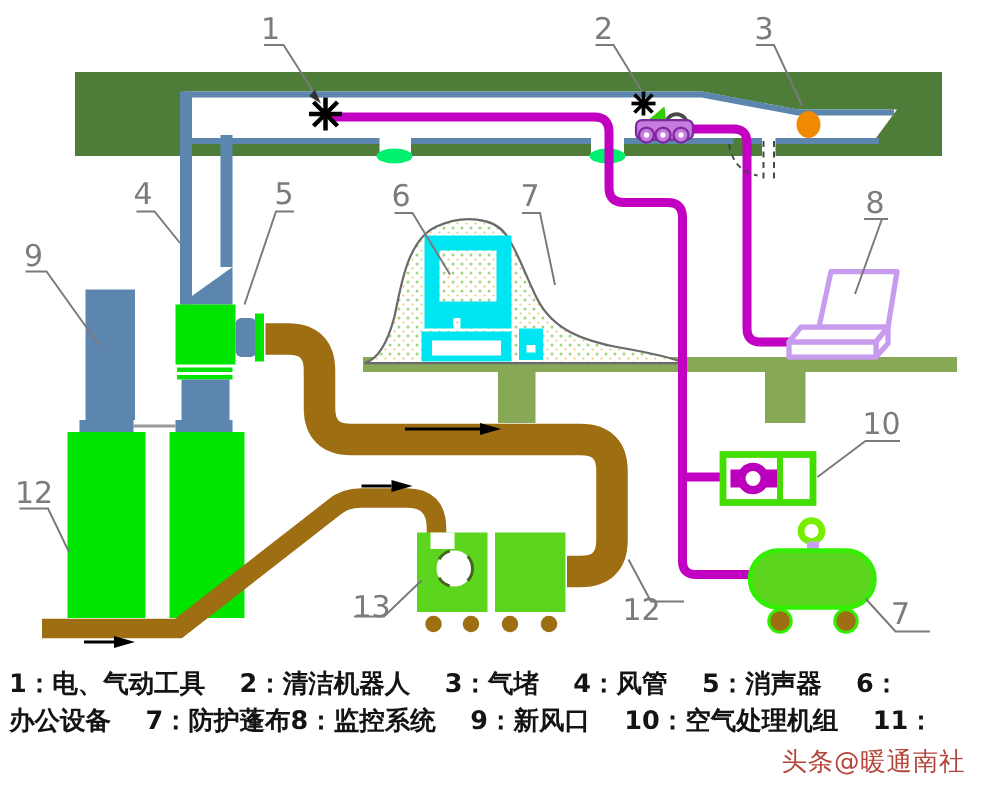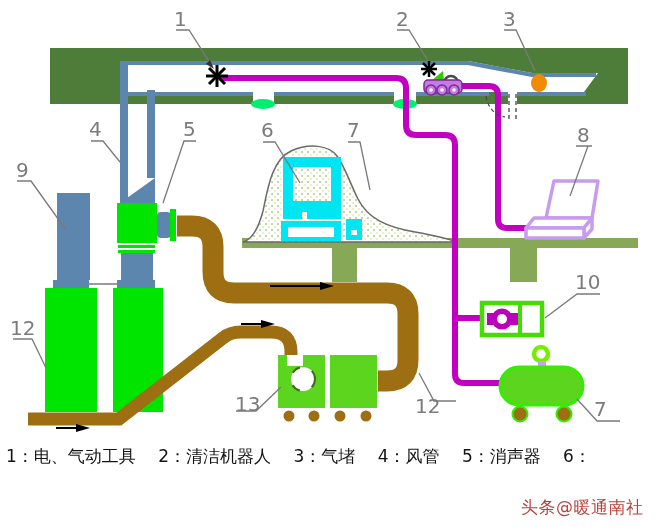--- a/index.html
+++ b/index.html
@@ -2,21 +2,21 @@
 <html><head>
 <meta charset="utf-8">
 <style>
   html,body{margin:0;padding:0;background:#fff;}
   .canvas{position:relative;width:658px;height:530px;background:#fff;overflow:hidden;
           font-family:"DejaVu Sans","Liberation Sans",sans-serif;}
   svg.schematic{position:absolute;left:0;top:0;}
   .callout{position:absolute;color:#7b7b7b;font-size:20px;line-height:20px;
            font-family:"DejaVu Sans",sans-serif;font-weight:400;z-index:5;}
   .legend{position:absolute;left:6px;top:444px;width:648px;z-index:5;
-          color:#141414;font-weight:400;font-size:17px;line-height:25px;
+          color:#141414;font-weight:700;font-size:17px;line-height:25px;
           font-family:"DejaVu Sans","Liberation Sans",sans-serif;white-space:nowrap;}
   .watermark{position:absolute;left:521px;top:496px;z-index:6;color:#b5443a;
              font-weight:400;font-size:17px;letter-spacing:0.5px;white-space:nowrap;}
 </style>
 </head>
 <body>
 
 <div class="canvas">
 
 <svg class="schematic" width="658" height="530" viewBox="0 0 658 530">
@@ -177,17 +177,18 @@
 <span class="callout" style="left:577px;top:125px">8</span>
 <span class="callout" style="left:16px;top:160px">9</span>
 <span class="callout" style="left:10px;top:318px">12</span>
 <span class="callout" style="left:235px;top:394px">13</span>
 <span class="callout" style="left:415px;top:396px">12</span>
 <span class="callout" style="left:575px;top:272px">10</span>
 <span class="callout" style="left:594px;top:399px">7</span>
 
 <div class="legend">
   <div>1：电、气动工具　 2：清洁机器人　 3：气堵　 4：风管　 5：消声器　 6：</div>
+  <div>办公设备　 7：防护蓬布8：监控系统　 9：新风口　 10：空气处理机组　 11：</div>
 </div>
 
 <span class="watermark">头条@暖通南社</span>
 
 </div>
 
 </body></html>

